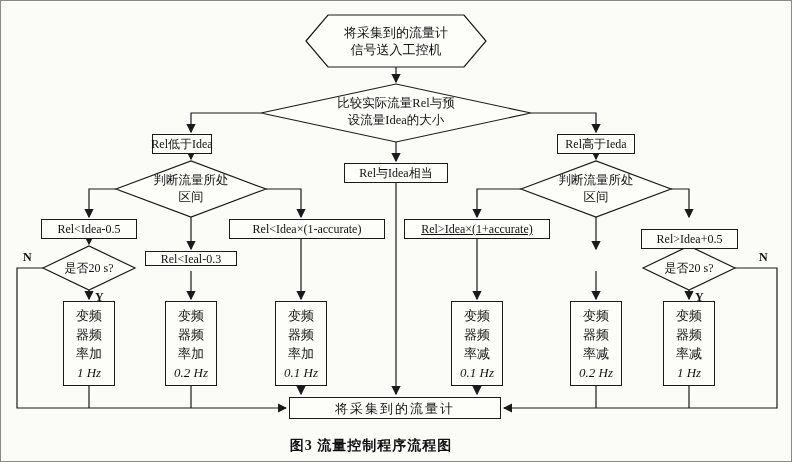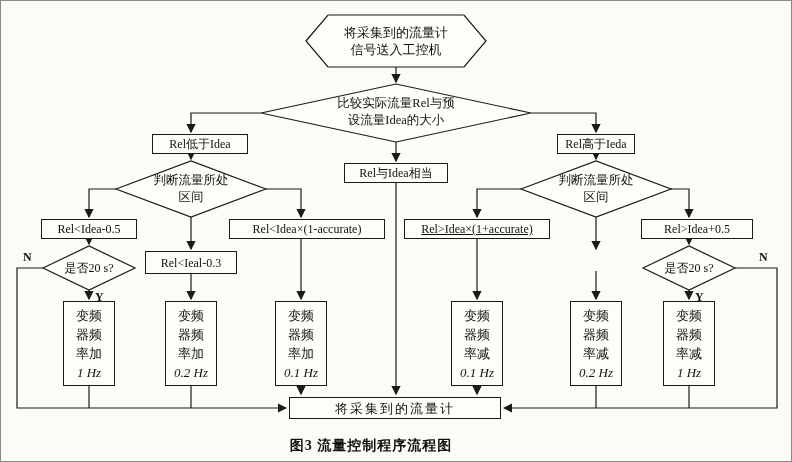--- a/index.html
+++ b/index.html
@@ -89,21 +89,21 @@
   <div class="abs txt" style="left:315px;top:15px;width:160px;height:50px;font-size:13px;">
     <span>将采集到的流量计</span>
     <span>信号送入工控机</span>
   </div>
 
   <div class="abs txt" style="left:280px;top:86px;width:230px;height:50px;">
     <span>比较实际流量Rel与预</span>
     <span>设流量Idea的大小</span>
   </div>
 
-  <div class="abs rectbox" style="left:151px;top:133px;width:96px;height:20px;">
+  <div class="abs rectbox" style="left:151px;top:133px;width:60px;height:20px;">
     <span>Rel低于Idea</span>
   </div>
   <div class="abs rectbox" style="left:343px;top:162px;width:104px;height:20px;">
     <span>Rel与Idea相当</span>
   </div>
   <div class="abs rectbox" style="left:556px;top:133px;width:78px;height:20px;">
     <span>Rel高于Ieda</span>
   </div>
 
   <div class="abs txt" style="left:125px;top:162px;width:130px;height:52px;">
@@ -111,30 +111,30 @@
     <span>区间</span>
   </div>
   <div class="abs txt" style="left:530px;top:162px;width:130px;height:52px;">
     <span>判断流量所处</span>
     <span>区间</span>
   </div>
 
   <div class="abs rectbox" style="left:40px;top:218px;width:96px;height:20px;">
     <span>Rel&lt;Idea-0.5</span>
   </div>
-  <div class="abs rectbox" style="left:144px;top:250px;width:92px;height:23px;">
+  <div class="abs rectbox" style="left:144px;top:250px;width:92px;height:15px;">
     <span>Rel&lt;Ieal-0.3</span>
   </div>
   <div class="abs rectbox" style="left:228px;top:218px;width:156px;height:20px;">
     <span>Rel&lt;Idea×(1-accurate)</span>
   </div>
   <div class="abs rectbox" style="left:403px;top:218px;width:146px;height:20px;text-decoration:underline;">
     <span>Rel&gt;Idea×(1+accurate)</span>
   </div>
-  <div class="abs rectbox" style="left:640px;top:218px;width:112px;height:20px;">
+  <div class="abs rectbox" style="left:640px;top:228px;width:97px;height:20px;">
     <span>Rel&gt;Idea+0.5</span>
   </div>
 
   <div class="abs txt" style="left:48px;top:257px;width:80px;height:20px;font-size:12px;">
     <span>是否20 s?</span>
   </div>
   <div class="abs txt" style="left:648px;top:257px;width:80px;height:20px;font-size:12px;">
     <span>是否20 s?</span>
   </div>
 

